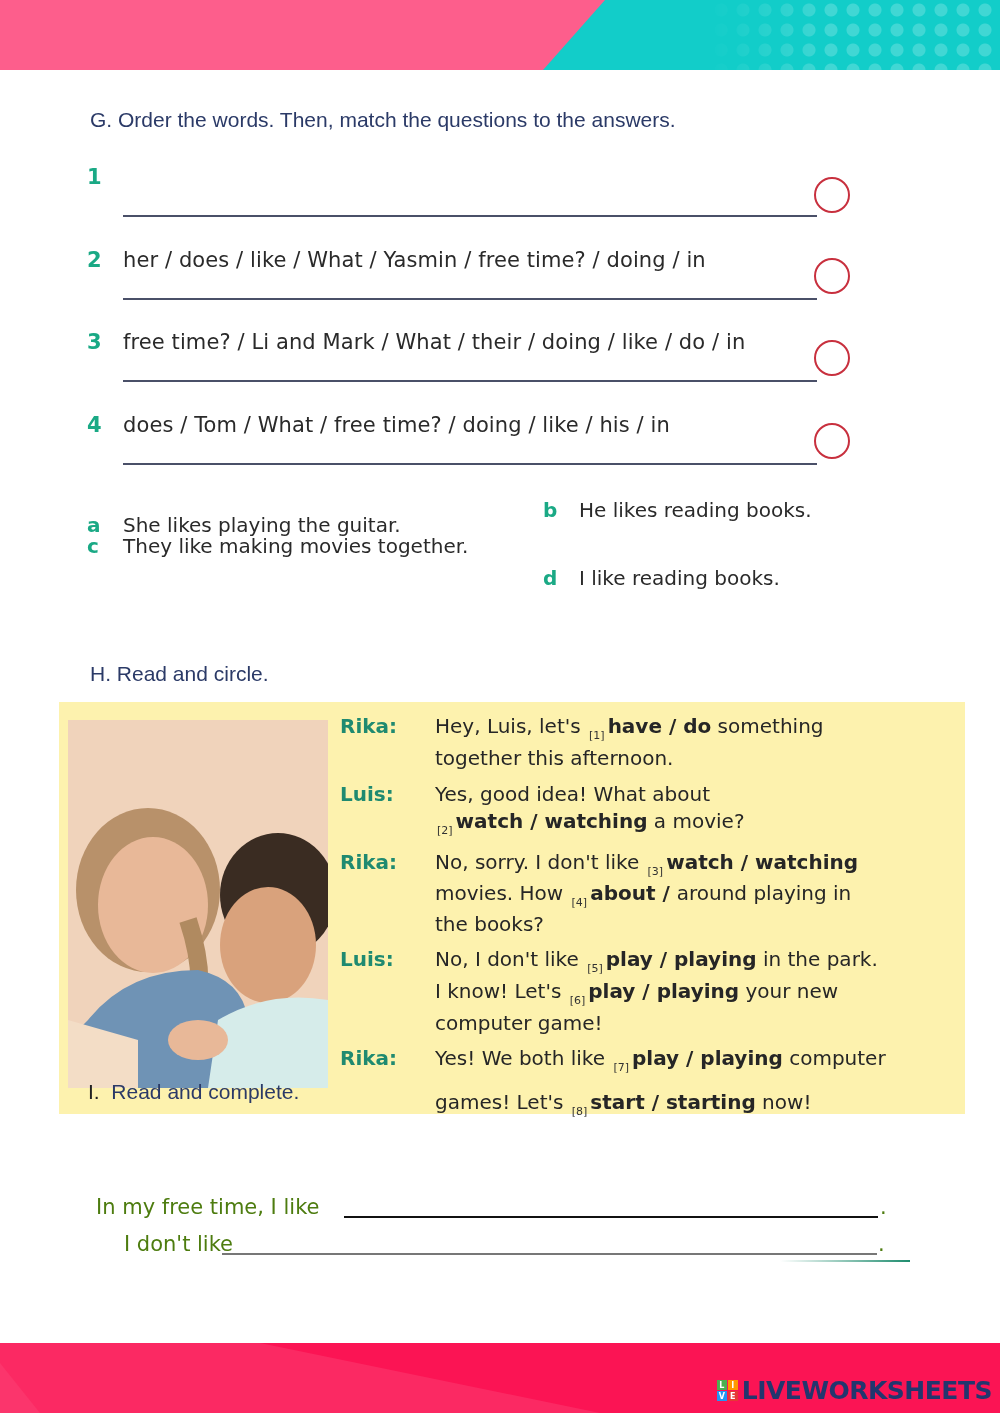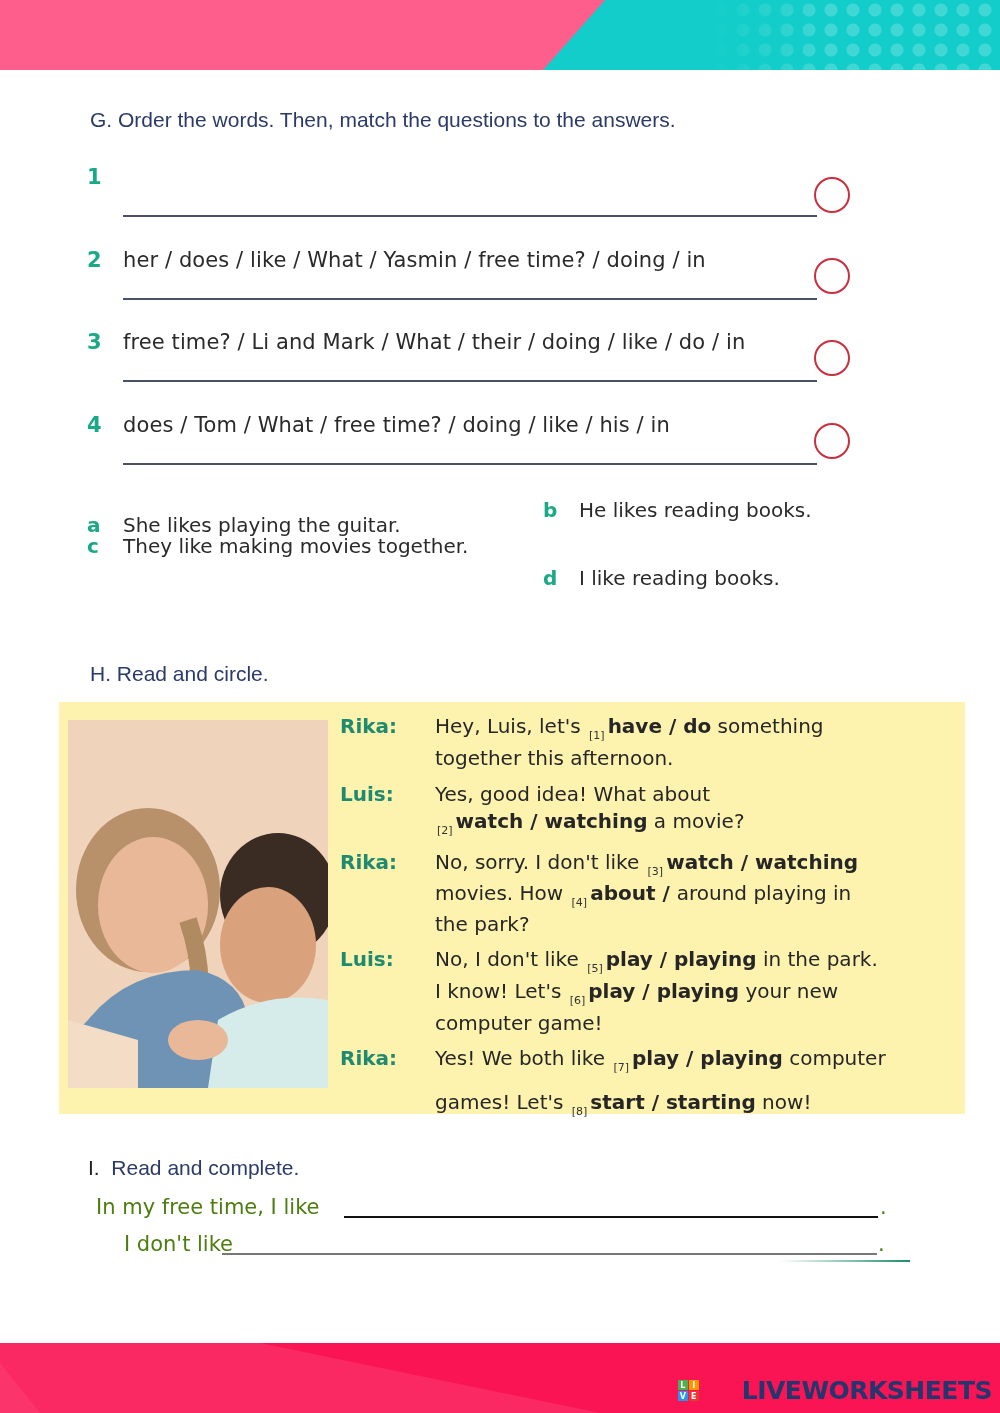--- a/index.html
+++ b/index.html
@@ -43,21 +43,21 @@
 
   
   .footer { position: absolute; left: 0; top: 1343px; width: 1000px; height: 70px; background: #fb1454; overflow: hidden; }
   .footer .ray1 { position: absolute; left: 0; top: 0; width: 1000px; height: 70px; background: rgba(255,255,255,0.09);
     clip-path: polygon(0 0, 260px 0, 600px 70px, 0 70px); }
   .footer .ray2 { position: absolute; left: 0; top: 0; width: 1000px; height: 70px; background: rgba(255,255,255,0.06);
     clip-path: polygon(0 20px, 0 70px, 40px 70px); }
   .brand { position: absolute; right: 8px; top: 33px; display: flex; align-items: center; gap: 4px; }
   .brand-logo { display: grid; grid-template-columns: 10px 10px; grid-template-rows: 10px 10px; gap: 1px; }
   .brand-logo span { font-family: "DejaVu Sans", sans-serif; font-size: 8px; font-weight: bold; color: #fff; display: flex; align-items: center; justify-content: center; }
-  .brand-text { font-family: "DejaVu Sans", sans-serif; font-weight: bold; font-size: 25px; color: #23366e; letter-spacing: -0.5px; margin-left: 39px; }
+  .brand-text { font-family: "DejaVu Sans", sans-serif; font-weight: bold; font-size: 25px; color: #23366e; letter-spacing: -0.5px; }
 </style>
 </head>
 <body>
 
 <div class="banner-top">
   <div class="teal"></div>
   <div class="dots"></div>
 </div>
 
 <div class="section-title" style="top:108px;">G. Order the words. Then, match the questions to the answers.</div>
@@ -142,40 +142,40 @@
   <span class="num">[2]</span><span class="choice">watch</span><span class="choice"> / </span><span class="choice">watching</span><span> a movie?</span>
 </div>
 
 <div class="speaker" style="top:850px;">Rika:</div>
 <div class="speech" style="top:846px;">
   <span>No, sorry. I don't like </span><span class="num">[3]</span><span class="choice">watch</span><span class="choice"> / </span><span class="choice">watching</span>
 </div>
 <div class="speech" style="top:877px;">
   <span>movies. How </span><span class="num">[4]</span><span class="choice">about</span><span class="choice"> / </span><span class="choice" style="font-weight:normal">around</span><span> playing in</span>
 </div>
-<div class="speech" style="top:908px;">the park?</div>
+<div class="speech" style="top:908px;">the books?</div>
 
 <div class="speaker" style="top:947px;">Luis:</div>
 <div class="speech" style="top:943px;">
   <span>No, I don't like </span><span class="num">[5]</span><span class="choice">play</span><span class="choice"> / </span><span class="choice">playing</span><span> in the park.</span>
 </div>
 <div class="speech" style="top:975px;">
   <span>I know! Let's </span><span class="num">[6]</span><span class="choice">play</span><span class="choice"> / </span><span class="choice">playing</span><span> your new</span>
 </div>
 <div class="speech" style="top:1007px;">computer game!</div>
 
 <div class="speaker" style="top:1046px;">Rika:</div>
 <div class="speech" style="top:1042px;">
   <span>Yes! We both like </span><span class="num">[7]</span><span class="choice">play</span><span class="choice"> / </span><span class="choice">playing</span><span> computer</span>
 </div>
 <div class="speech" style="top:1073px;margin-top:13px;">
   <span>games! Let's </span><span class="num">[8]</span><span class="choice">start</span><span class="choice"> / </span><span class="choice">starting</span><span> now!</span>
 </div>
 
-<div class="section-title" style="top:1156px; left:88px;text-align:right;">
+<div class="section-title" style="top:1080px; left:88px;text-align:right;">
   <span style="color:#222;">I.</span>&nbsp;&nbsp;<span>Read and complete.</span>
 </div>
 
 <div class="complete-line" style="left:96px; top:1195px;">In my free time, I like</div>
 <div class="blank" style="left:344px; top:1216px; width:534px;"></div>
 <div class="complete-line" style="left:880px; top:1195px;">.</div>
 
 <div class="complete-line" style="left:96px; top:1232px;margin-left:28px;">I don't like</div>
 <div class="blank grey" style="left:222px; top:1253px; width:655px;"></div>
 <div class="complete-line" style="left:878px; top:1232px;">.</div>

